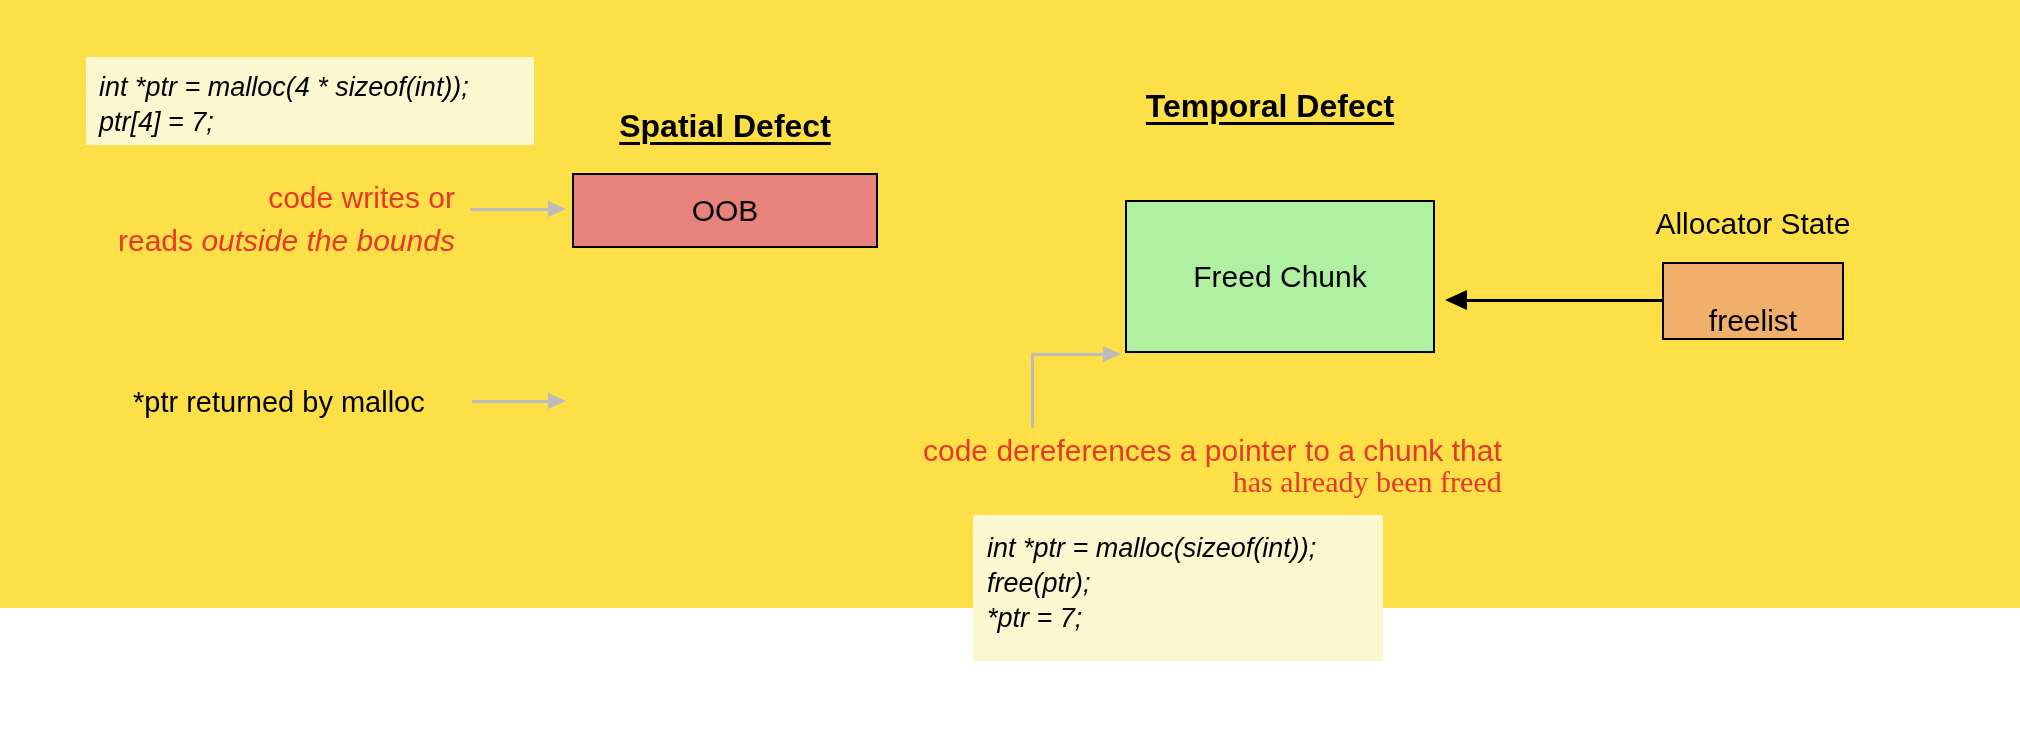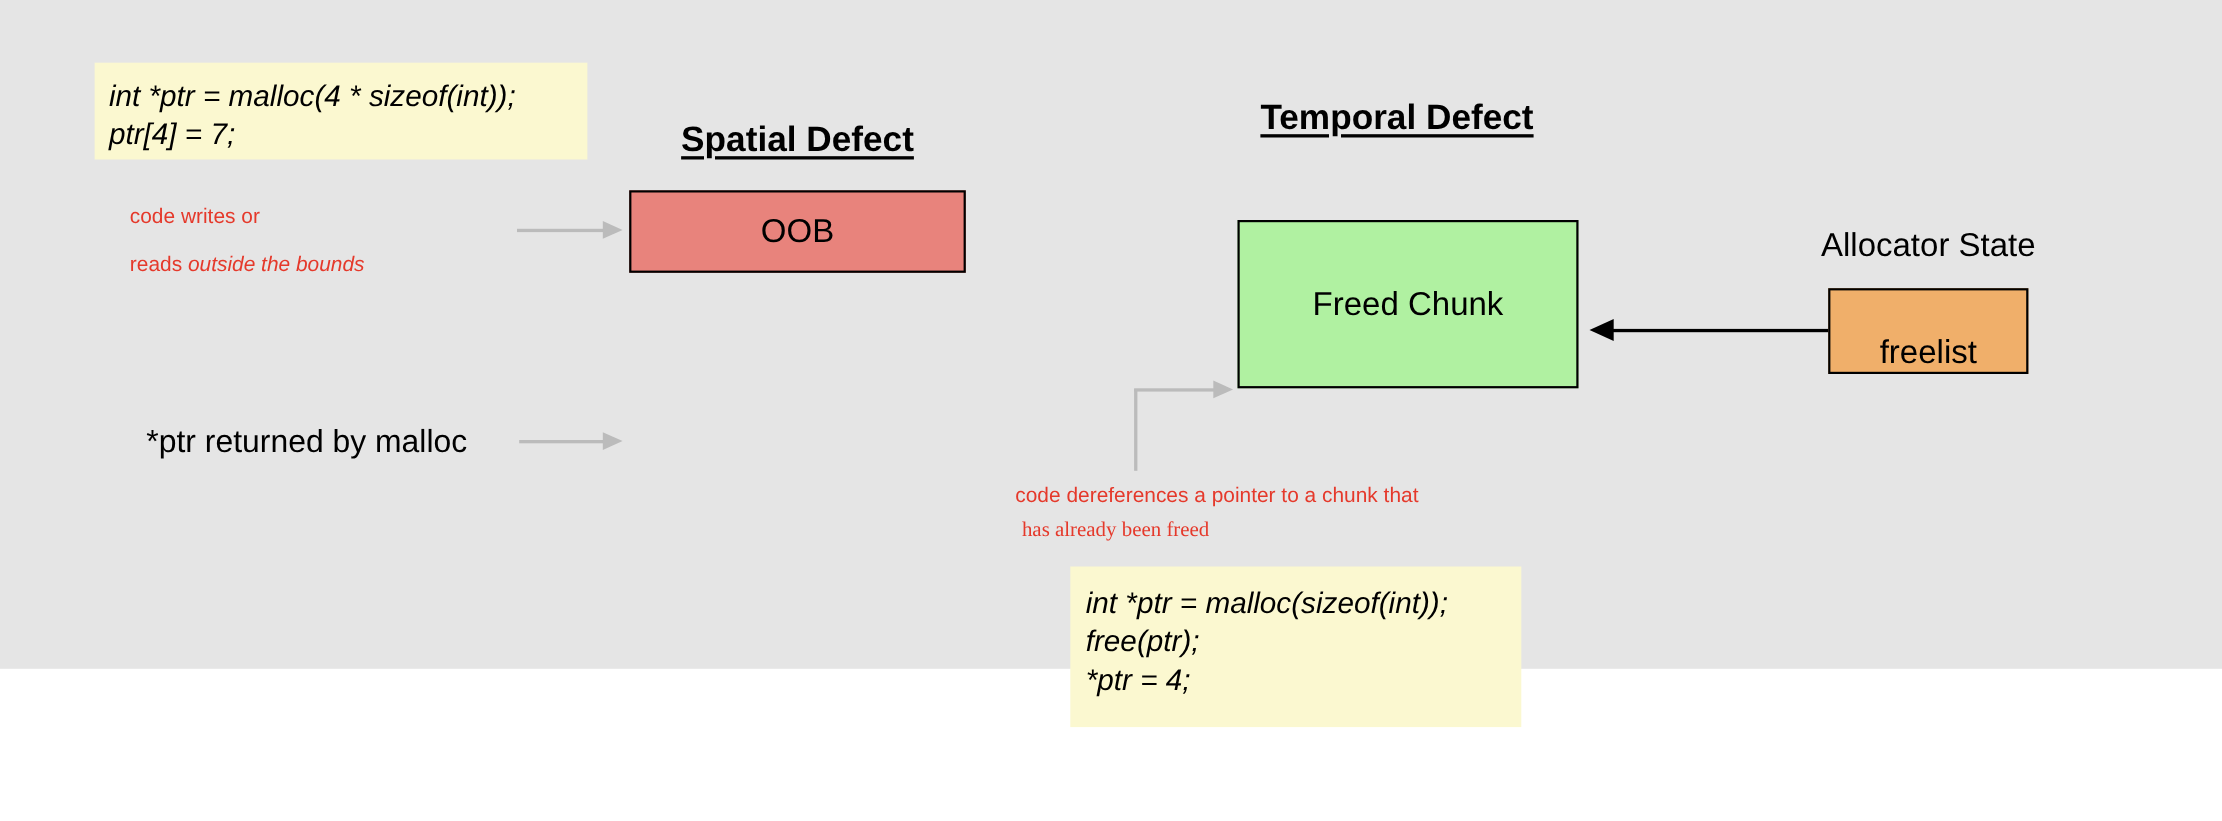--- a/index.html
+++ b/index.html
@@ -3,21 +3,21 @@
 <meta charset="utf-8">
 <style>
   * { margin: 0; padding: 0; box-sizing: border-box; }
   html, body { background: #ffffff; }
   body {
     width: 2020px; height: 746px;
     font-family: "Liberation Sans", sans-serif;
     color: #000;
     overflow: hidden;
   }
-  .stage { position: relative; width: 2020px; height: 608px; background: #e5e5e5; }
+  .stage { position: relative; width: 2020px; height: 608px; background: #fde047; }
 
   .code-box {
     position: absolute;
     background: var(--code-bg, #FBF8D0);
     font-style: italic;
     font-size: 27px;
     line-height: 35px;
     white-space: nowrap;
     color: #000;
   }
@@ -41,21 +41,22 @@
     color: #000;
   }
   .oob        { background: var(--oob-fill, #E8837C); }
   .user-chunk { background: var(--user-chunk-fill, #F7C8E1); }
   .freed      { background: var(--freed-chunk-fill, #B0F1A1); }
   .freelist   { background: var(--freelist-fill, #F0AF6A); }
 
   .red-note {
     position: absolute;
     color: var(--annotation-red, #E5392B);
-    font-size: 19px;
+    font-size: 30px;
+    text-align: right;
   }
   .black-note { position: absolute; font-size: 29px; color: #000; white-space: nowrap; }
 
   .line-h { position: absolute; height: 3px; background: var(--arrow-gray, #BBBBBB); }
   .line-v { position: absolute; width: 3px;  background: var(--arrow-gray, #BBBBBB); }
   .line-h.black { background: var(--stroke-black, #000); }
 
   .tri { position: absolute; width: 0; height: 0; }
   .tri.right-gray {
     border-top: 8px solid transparent;
@@ -127,16 +128,16 @@
   </div>
 
   <div class="red-note" style="left:923px; top:435px; line-height:31px;">
     <div>code dereferences a pointer to a chunk that</div>
     <div style="padding-left:6px;font-family:Liberation Serif, serif;">has already been freed</div>
   </div>
 
   <div class="code-box" style="left:973px; top:515px; width:410px; height:146px; padding:16px 0 12px 14px;">
     <div>int *ptr = malloc(sizeof(int));</div>
     <div>free(ptr);</div>
-    <div>*ptr = 4;</div>
+    <div>*ptr = 7;</div>
   </div>
 
 </div>
 
 </body></html>

